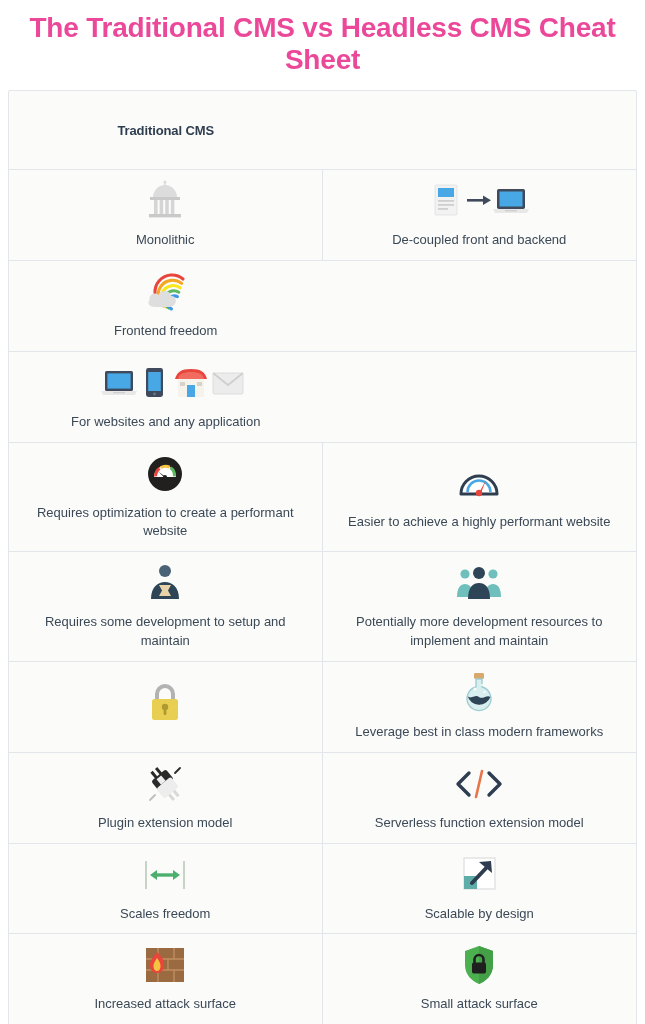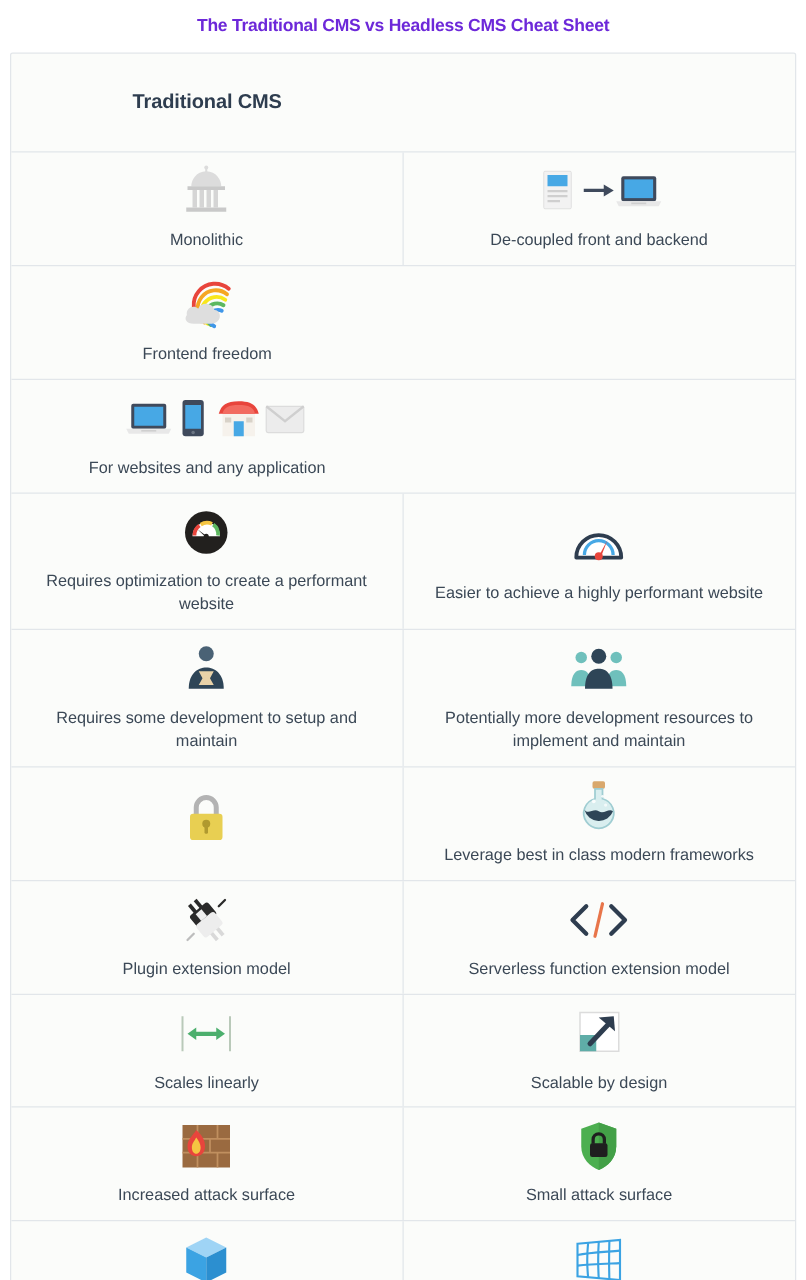--- a/index.html
+++ b/index.html
@@ -15,23 +15,23 @@
     width: 645px;
     height: 1024px;
     position: relative;
     background: #ffffff;
     overflow: hidden;
   }
 
   
   .page-title {
     text-align: center;
-    font-size: 14px;
+    font-size: 28px;
     font-weight: bold;
-    color: #6d28d9;
+    color: #ec4899;
     letter-spacing: -0.2px;
     padding-top: 12px;
     padding-bottom: 14px;
   }
 
   
   .cheat-table {
     margin: 0 8px;
     border: 1px solid #e2e6ea;
     border-radius: 2px;
@@ -57,21 +57,21 @@
   }
   .cell:last-child { border-right: none; }
 
   
   .header-row .cell {
     height: 78px;
     justify-content: center;
     padding: 0 10px;
   }
   .col-title {
-    font-size: 16px;
+    font-size: 13px;
     font-weight: bold;
     color: #2e3d4f;
     letter-spacing: -0.1px;
   }
 
   
   .content-row .cell { min-height: 88px; }
 
   .icon-box {
     height: 46px;
@@ -312,21 +312,21 @@
       <div class="cell">
         <div class="icon-box">
           <svg width="46" height="40" viewBox="0 0 46 40">
             <line x1="4" y1="6" x2="4" y2="34" stroke="#b9c9b9" stroke-width="1.6"></line>
             <line x1="42" y1="6" x2="42" y2="34" stroke="#b9c9b9" stroke-width="1.6"></line>
             <line x1="11" y1="20" x2="35" y2="20" stroke="#4caf6d" stroke-width="3.4"></line>
             <path d="M8 20 L15 15 L15 25 Z" fill="#4caf6d"></path>
             <path d="M38 20 L31 15 L31 25 Z" fill="#4caf6d"></path>
           </svg>
         </div>
-        <div class="cell-label">Scales linearly</div>
+        <div class="cell-label">Scales freedom</div>
       </div>
       <div class="cell">
         <div class="icon-box">
           <svg width="40" height="40" viewBox="0 0 40 40">
             <rect x="5" y="3" width="31" height="31" fill="#ffffff" stroke="#dcdcdc" stroke-width="1.2"></rect>
             <rect x="5" y="21" width="13" height="13" fill="#5fada8"></rect>
             <path d="M13 28 L30 10" stroke="#2e3d4f" stroke-width="4" stroke-linecap="round"></path>
             <path d="M32 6 L33 18 L20 7 Z" fill="#2e3d4f"></path>
           </svg>
         </div>

